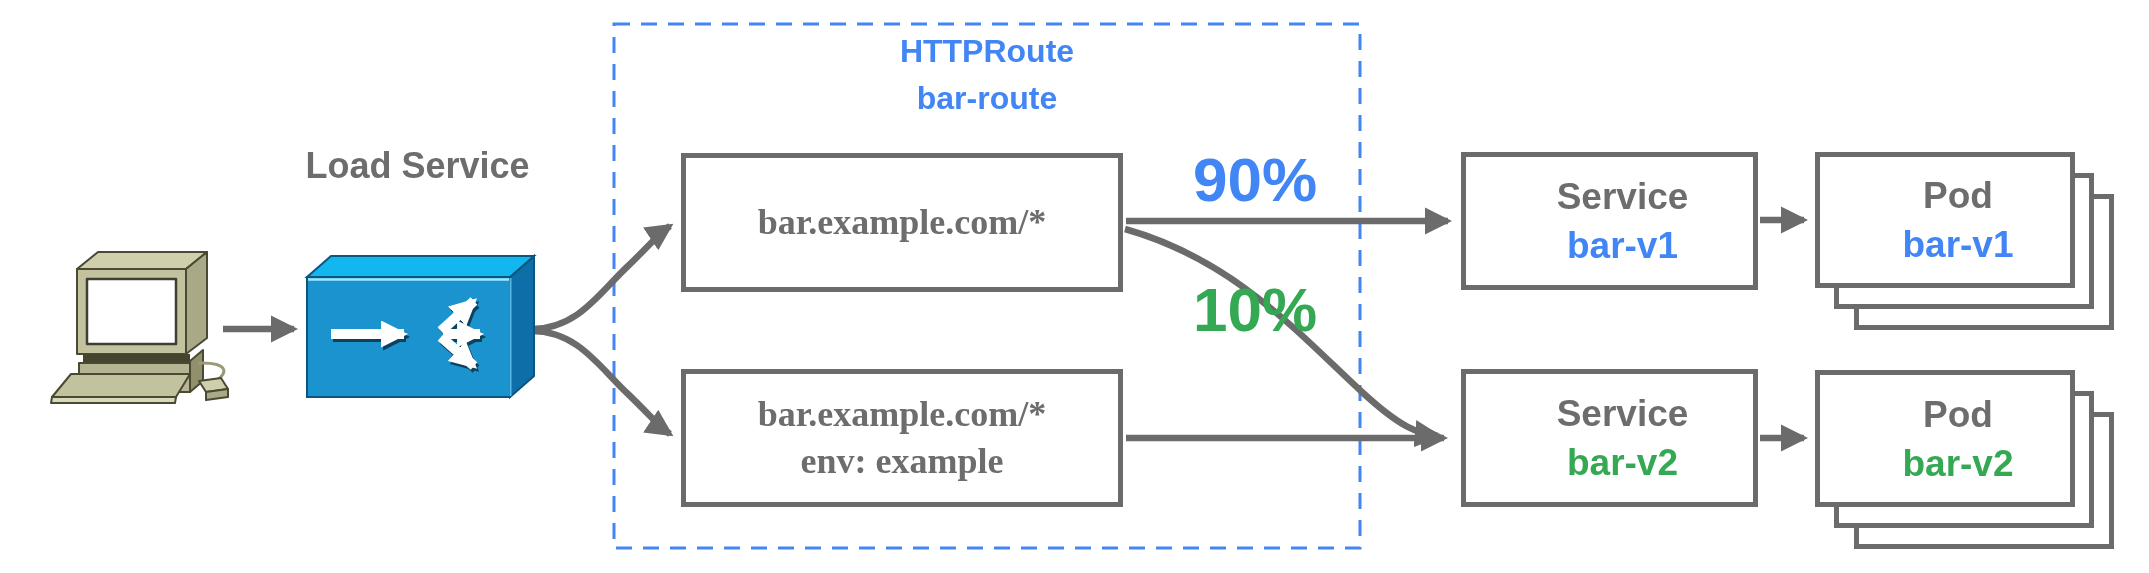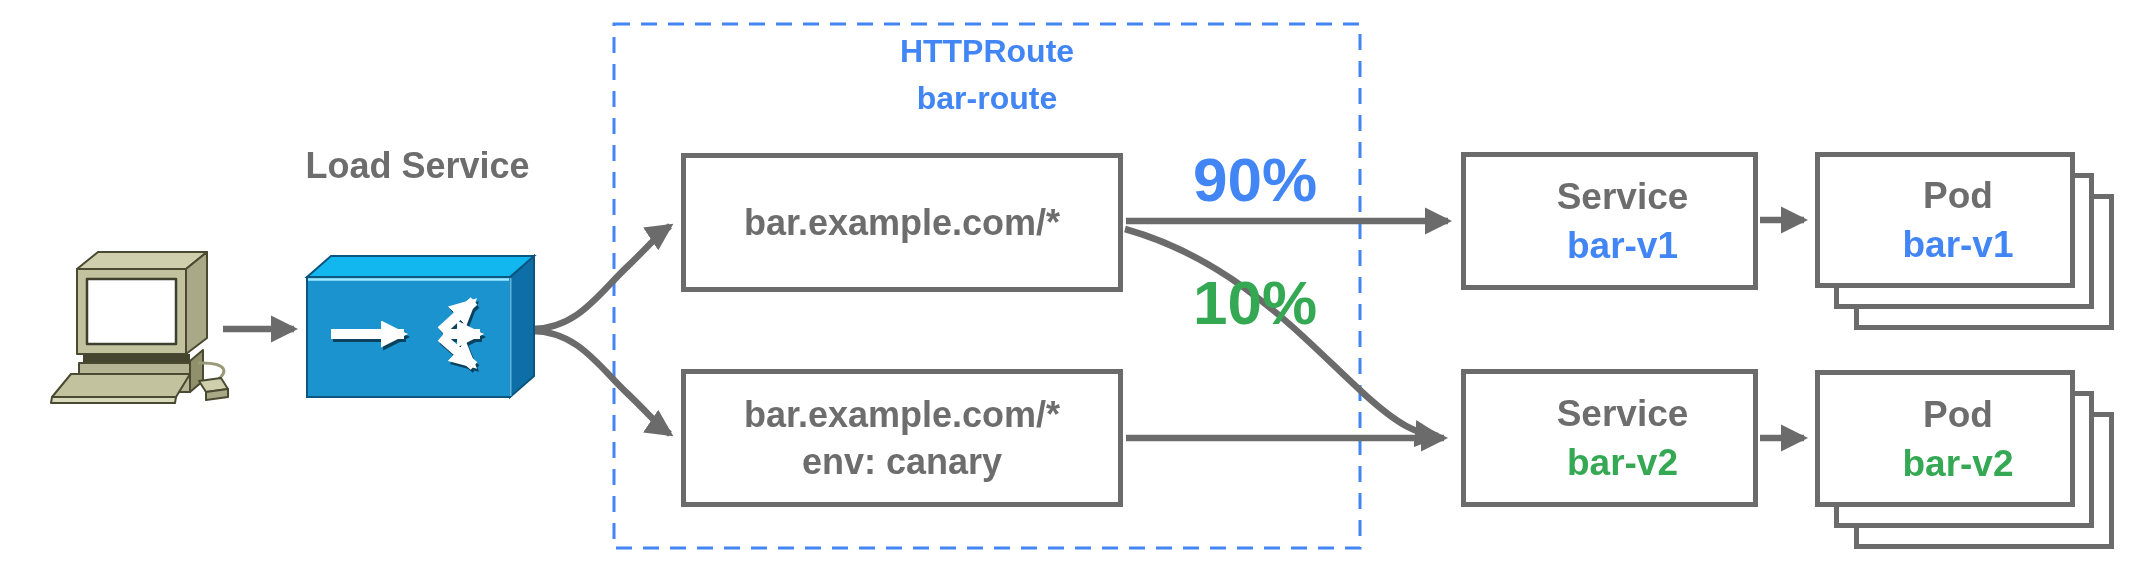--- a/index.html
+++ b/index.html
@@ -17,21 +17,21 @@
     position:absolute;
     background:#ffffff;
     border:5px solid #6b6b6b;
     box-sizing:border-box;
     display:flex;flex-direction:column;
     align-items:center;justify-content:center;
     text-align:center;
     font-weight:bold;color:#6d6d6d;
     z-index:3;
   }
-  .rule-box{font-size:36px;line-height:47px;}
+  .rule-box{font-size:36px;line-height:47px;font-family:Liberation Serif, serif;}
   .sp-box{font-size:37px;line-height:49px;padding-left:26px;}
   .pod-layer{
     position:absolute;background:#ffffff;
     border:5px solid #6b6b6b;box-sizing:border-box;z-index:2;
   }
   .blue{color:#4285F4;}
   .green{color:#34A853;}
   .gray{color:#6d6d6d;}
   #lb-label{
     left:270px;top:144px;width:295px;height:44px;
@@ -42,21 +42,21 @@
     left:614px;top:28px;width:746px;
     font-size:32px;line-height:47px;font-weight:bold;
     text-align:center;z-index:3;
   }
   .pct{
     position:absolute;width:160px;
     font-size:62px;line-height:56px;font-weight:bold;
     text-align:center;z-index:3;
   }
   #pct-90{left:1175px;top:152px;}
-  #pct-10{left:1175px;top:275px;}
+  #pct-10{left:1175px;top:282px;}
   #rule-1{left:681px;top:153px;width:442px;height:139px;}
   #rule-2{left:681px;top:369px;width:442px;height:138px;}
   #svc-1{left:1461px;top:152px;width:297px;height:138px;}
   #svc-2{left:1461px;top:369px;width:297px;height:138px;}
   #pod-1{left:1815px;top:152px;width:260px;height:136px;}
   #pod-2{left:1815px;top:370px;width:260px;height:137px;}
 </style>
 </head>
 <body>
 
@@ -140,21 +140,21 @@
 
   <div id="pct-90" class="pct blue">90%</div>
   <div id="pct-10" class="pct green">10%</div>
 
   <div id="rule-1" class="node rule-box">
     <div>bar.example.com/*</div>
   </div>
 
   <div id="rule-2" class="node rule-box">
     <div>bar.example.com/*</div>
-    <div>env: canary</div>
+    <div>env: example</div>
   </div>
 
   <div id="svc-1" class="node sp-box">
     <div class="gray">Service</div>
     <div class="blue">bar-v1</div>
   </div>
 
   <div id="svc-2" class="node sp-box">
     <div class="gray">Service</div>
     <div class="green">bar-v2</div>

